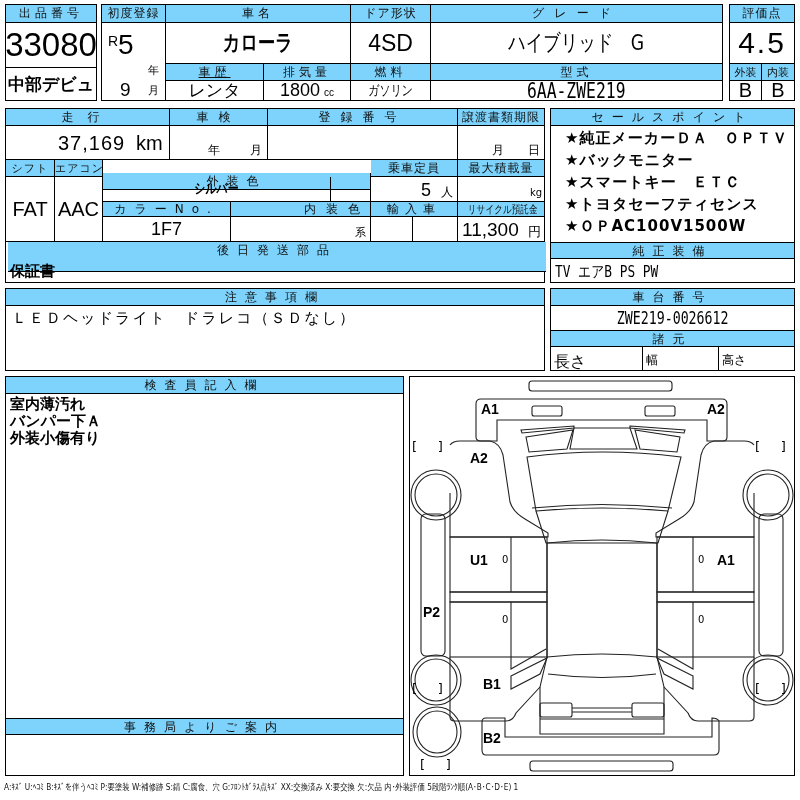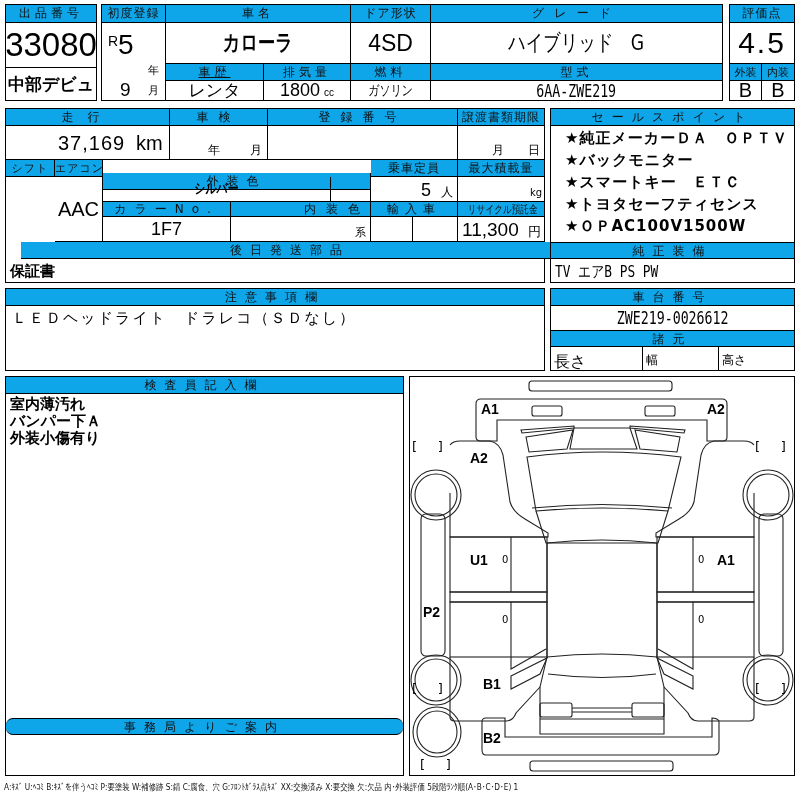--- a/index.html
+++ b/index.html
@@ -1,21 +1,21 @@
 <!DOCTYPE html>
 <html><head>
 <meta charset="utf-8">
 <style>
   * { box-sizing: border-box; margin: 0; padding: 0; }
   html, body { width: 800px; height: 800px; background: #fff; overflow: hidden; }
   body { position: relative; font-family: "DejaVu Sans", sans-serif; color: #000; }
   .abs { position: absolute; }
   .box { position: absolute; border: 1px solid #000; background: #fff; }
   .cell { position: absolute; border-right: 1px solid #000; border-bottom: 1px solid #000; overflow: hidden; white-space: nowrap; }
-  .hdr { background: #0ea5e9; font-size: 12px; text-align: center; line-height: 17px; letter-spacing: 4px; color: #111; }
+  .hdr { background: #7dd3fc; font-size: 12px; text-align: center; line-height: 17px; letter-spacing: 4px; color: #111; }
   .hdr.tight { letter-spacing: 1px; }
   .nr { border-right: none; }
   .nb { border-bottom: none; }
   .c { display: flex; align-items: center; justify-content: center; }
   .sans { font-family: "Liberation Sans", sans-serif; }
   .mono { font-family: "DejaVu Sans Mono", monospace; }
   .narrow { display: inline-block; transform: scaleX(0.78); transform-origin: center; }
   .narrowL { display: inline-block; transform: scaleX(0.8); transform-origin: left center; }
   .sp { font-weight: bold; font-size: 15px; line-height: 22px; padding-left: 2px; letter-spacing: 1px; }
   .legend { position: absolute; left: 4px; top: 781px; font-size: 9px; white-space: nowrap; transform: scaleX(0.82); transform-origin: left center; color: #111; }
@@ -63,21 +63,21 @@
     <span class="sans" style="font-size:18px;">1800</span>
     <span class="sans" style="font-size:10px;margin-left:4px;margin-top:4px;">cc</span>
   </div>
 
   <div class="cell hdr" style="left:249px;top:59px;width:80px;height:17px;">燃料</div>
   <div class="cell c nb" style="left:249px;top:76px;width:80px;height:19px;font-size:14px;">
       <span class="narrow">ガソリン</span>
     </div>
 
   <div class="cell hdr nr" style="left:329px;top:59px;width:291px;height:17px;">型式</div>
-  <div class="cell c nr nb" style="left:329px;top:76px;width:291px;height:19px;font-size:17px;">
+  <div class="cell c nr nb" style="left:329px;top:76px;width:291px;height:19px;font-size:21px;">
       <span class="narrow mono">6AA-ZWE219</span>
     </div>
 </div>
 
 <div class="box" style="left:729px;top:4px;width:66px;height:97px;">
   <div class="cell hdr nr tight" style="left:0;top:0;width:64px;height:18px;">評価点</div>
   <div class="cell c nr sans" style="left:0;top:18px;width:64px;height:41px;font-size:30px;letter-spacing:2px;">4.5</div>
   <div class="cell hdr tight" style="left:0;top:59px;width:32px;height:17px;font-size:11px;letter-spacing:0;">外装</div>
   <div class="cell hdr nr tight" style="left:32px;top:59px;width:32px;height:17px;font-size:11px;letter-spacing:0;">内装</div>
   <div class="cell c nb sans" style="left:0;top:76px;width:32px;height:19px;font-size:20px;">B</div>
@@ -104,20 +104,21 @@
     <span class="abs" style="left:34px;top:16px;font-size:12px;">月</span>
     <span class="abs" style="left:70px;top:16px;font-size:12px;">日</span>
   </div>
 
   <div class="cell hdr tight" style="left:0;top:51px;width:49px;height:17px;font-size:11px;">シフト</div>
   <div class="cell hdr tight" style="left:49px;top:51px;width:48px;height:17px;font-size:11px;">エアコン</div>
   <div class="cell hdr" style="left:97px;top:64px;width:268px;height:17px;letter-spacing:8px;">外装色</div>
   <div class="cell hdr tight" style="left:365px;top:51px;width:87px;height:17px;">乗車定員</div>
   <div class="cell hdr nr tight" style="left:452px;top:51px;width:86px;height:17px;">最大積載量</div>
 
+  <div class="cell c sans" style="left:0;top:68px;width:49px;height:65px;font-size:20px;">FAT</div>
   <div class="cell c sans" style="left:49px;top:68px;width:48px;height:65px;font-size:20px;">AAC</div>
 
   <div class="cell c" style="left:97px;top:68px;width:228px;height:25px;font-size:14px;font-weight:bold;">
       <span class="narrow">シルバー</span>
     </div>
   <div class="cell" style="left:325px;top:68px;width:40px;height:25px;"></div>
   <div class="cell" style="left:365px;top:68px;width:87px;height:25px;">
     <span class="abs sans" style="left:50px;top:3px;font-size:18px;">5</span>
     <span class="abs" style="left:70px;top:7px;font-size:12px;">人</span>
   </div>
@@ -134,21 +135,21 @@
   <div class="cell" style="left:225px;top:108px;width:140px;height:25px;">
     <span class="abs" style="left:124px;top:8px;font-size:11px;">系</span>
   </div>
   <div class="cell" style="left:365px;top:108px;width:42px;height:25px;"></div>
   <div class="cell" style="left:407px;top:108px;width:45px;height:25px;"></div>
   <div class="cell nr" style="left:452px;top:108px;width:86px;height:25px;">
     <span class="abs sans" style="left:4px;top:2px;font-size:19px;">11,300</span>
     <span class="abs" style="left:70px;top:6px;font-size:13px;">円</span>
   </div>
 
-  <div class="cell hdr nr" style="left:15px;top:133px;width:538px;height:17px;letter-spacing:8px;">後日発送部品</div>
+  <div class="cell hdr nr" style="left:2px;top:133px;width:538px;height:30px;letter-spacing:8px;">後日発送部品</div>
   <div class="cell nr nb" style="left:0;top:150px;width:538px;height:23px;font-size:15px;font-weight:bold;padding:3px 4px;">保証書</div>
 </div>
 
 <div class="box" style="left:550px;top:108px;width:245px;height:175px;">
   <div class="cell hdr nr" style="left:0;top:0;width:243px;height:17px;letter-spacing:8px;">セールスポイント</div>
   <div class="abs" style="left:12px;top:18px;width:243px;height:101px;">
     <div class="sp">★純正メーカーＤＡ　ＯＰＴＶ</div>
     <div class="sp">★バックモニター</div>
     <div class="sp">★スマートキー　ＥＴＣ</div>
     <div class="sp">★トヨタセーフティセンス</div>
@@ -174,21 +175,21 @@
   <div class="cell nr nb" style="left:168px;top:58px;width:75px;height:23px;font-size:12px;padding:5px 3px;">高さ</div>
 </div>
 
 <div class="box" style="left:5px;top:376px;width:399px;height:400px;">
   <div class="cell hdr nr" style="left:0;top:0;width:397px;height:17px;letter-spacing:8px;">検査員記入欄</div>
   <div class="abs" style="left:4px;top:19px;font-size:15px;font-weight:bold;line-height:17px;">
     <div>室内薄汚れ</div>
     <div>バンパー下Ａ</div>
     <div>外装小傷有り</div>
   </div>
-  <div class="cell hdr nr" style="left:0;top:341px;width:397px;height:17px;border-top:1px solid #000;letter-spacing:8px;border-radius:7px;">事務局よりご案内</div>
+  <div class="cell hdr nr" style="left:0;top:341px;width:397px;height:17px;border-top:1px solid #000;letter-spacing:8px;">事務局よりご案内</div>
   <div class="abs" style="left:4px;top:362px;font-size:13px;"></div>
 </div>
 
 <div class="box" style="left:409px;top:376px;width:386px;height:400px;">
   <svg width="384" height="398" viewBox="0 0 384 398" style="position:absolute;left:0;top:0;" fill="none" stroke="#222" stroke-width="1.1">
 
     <rect x="119" y="4" width="143" height="10" rx="3"></rect>
 
     <path d="M66 27 Q66 22 71 22 L312 22 Q317 22 317 27 L317 60 Q317 64 313 64 L297 64 L297 43 L87 43 L87 64 L71 64 Q66 64 66 60 Z"></path>
     <rect x="122" y="29" width="30" height="10" rx="2"></rect>

